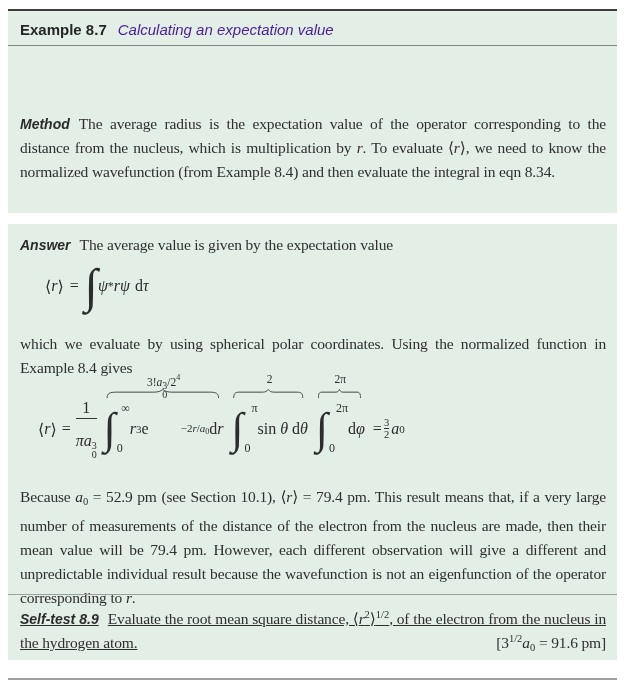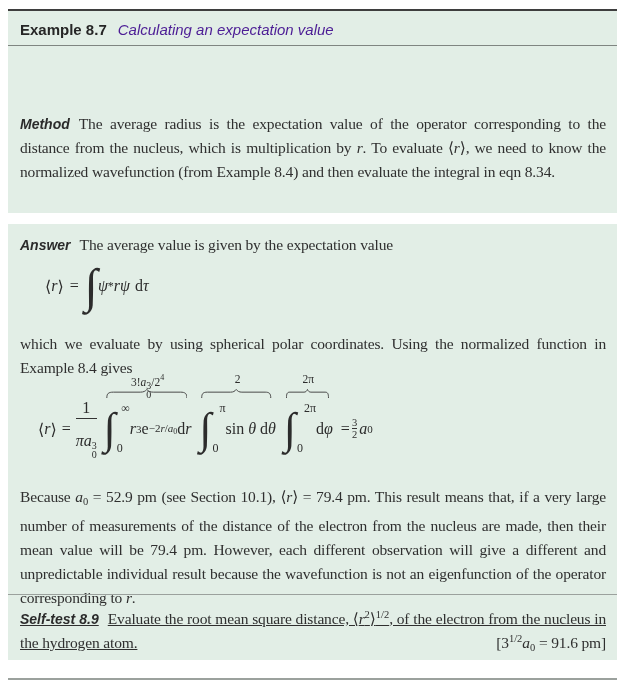--- a/index.html
+++ b/index.html
@@ -52,21 +52,21 @@
   .eq1 { top:34px; left:37px; height:56px; }
   .eq1 .gap { width:6px; }
   .int { position:relative; display:inline-block; }
   .int-sym { display:block; font-size:44px; line-height:50px; font-weight:400; }
   .eq1 .int-sym { font-size:48px; line-height:54px; }
   .lim-up { position:absolute; top:-3px; right:0; font-size:12px; }
   .lim-lo { position:absolute; bottom:-2px; left:13px; font-size:12px; }
   .star { font-size:12px; vertical-align:7px; letter-spacing:0; }
   .sup { font-size:11px; vertical-align:6px; }
   .sub { font-size:11px; vertical-align:-3px; }
-  .exp { font-size:11px; vertical-align:6.5px; letter-spacing:0; }
+  .exp { font-size:11px; vertical-align:6.5px; letter-spacing:0;margin-left:32px; }
   .exp .subsm { font-size:8px; vertical-align:-2px; }
 
   .eq2 { top:172px; left:30px; height:66px; }
   .frac { display:inline-flex; flex-direction:column; align-items:center; margin:0 7px 0 5px; }
   .frac-num { padding:0 4px 1px; line-height:18px; }
   .frac-den { border-top:1.2px solid #333; padding-top:13px; line-height:18px; }
   .ss { display:inline-flex; flex-direction:column; font-size:10px; line-height:9px; vertical-align:-3px; letter-spacing:0; }
   .sfrac { display:inline-flex; flex-direction:column; align-items:center; font-size:10.5px; line-height:10px; vertical-align:2px; margin:0 2px; letter-spacing:0; }
   .sfrac-den { border-top:1px solid #333; padding-top:1px; }
 

